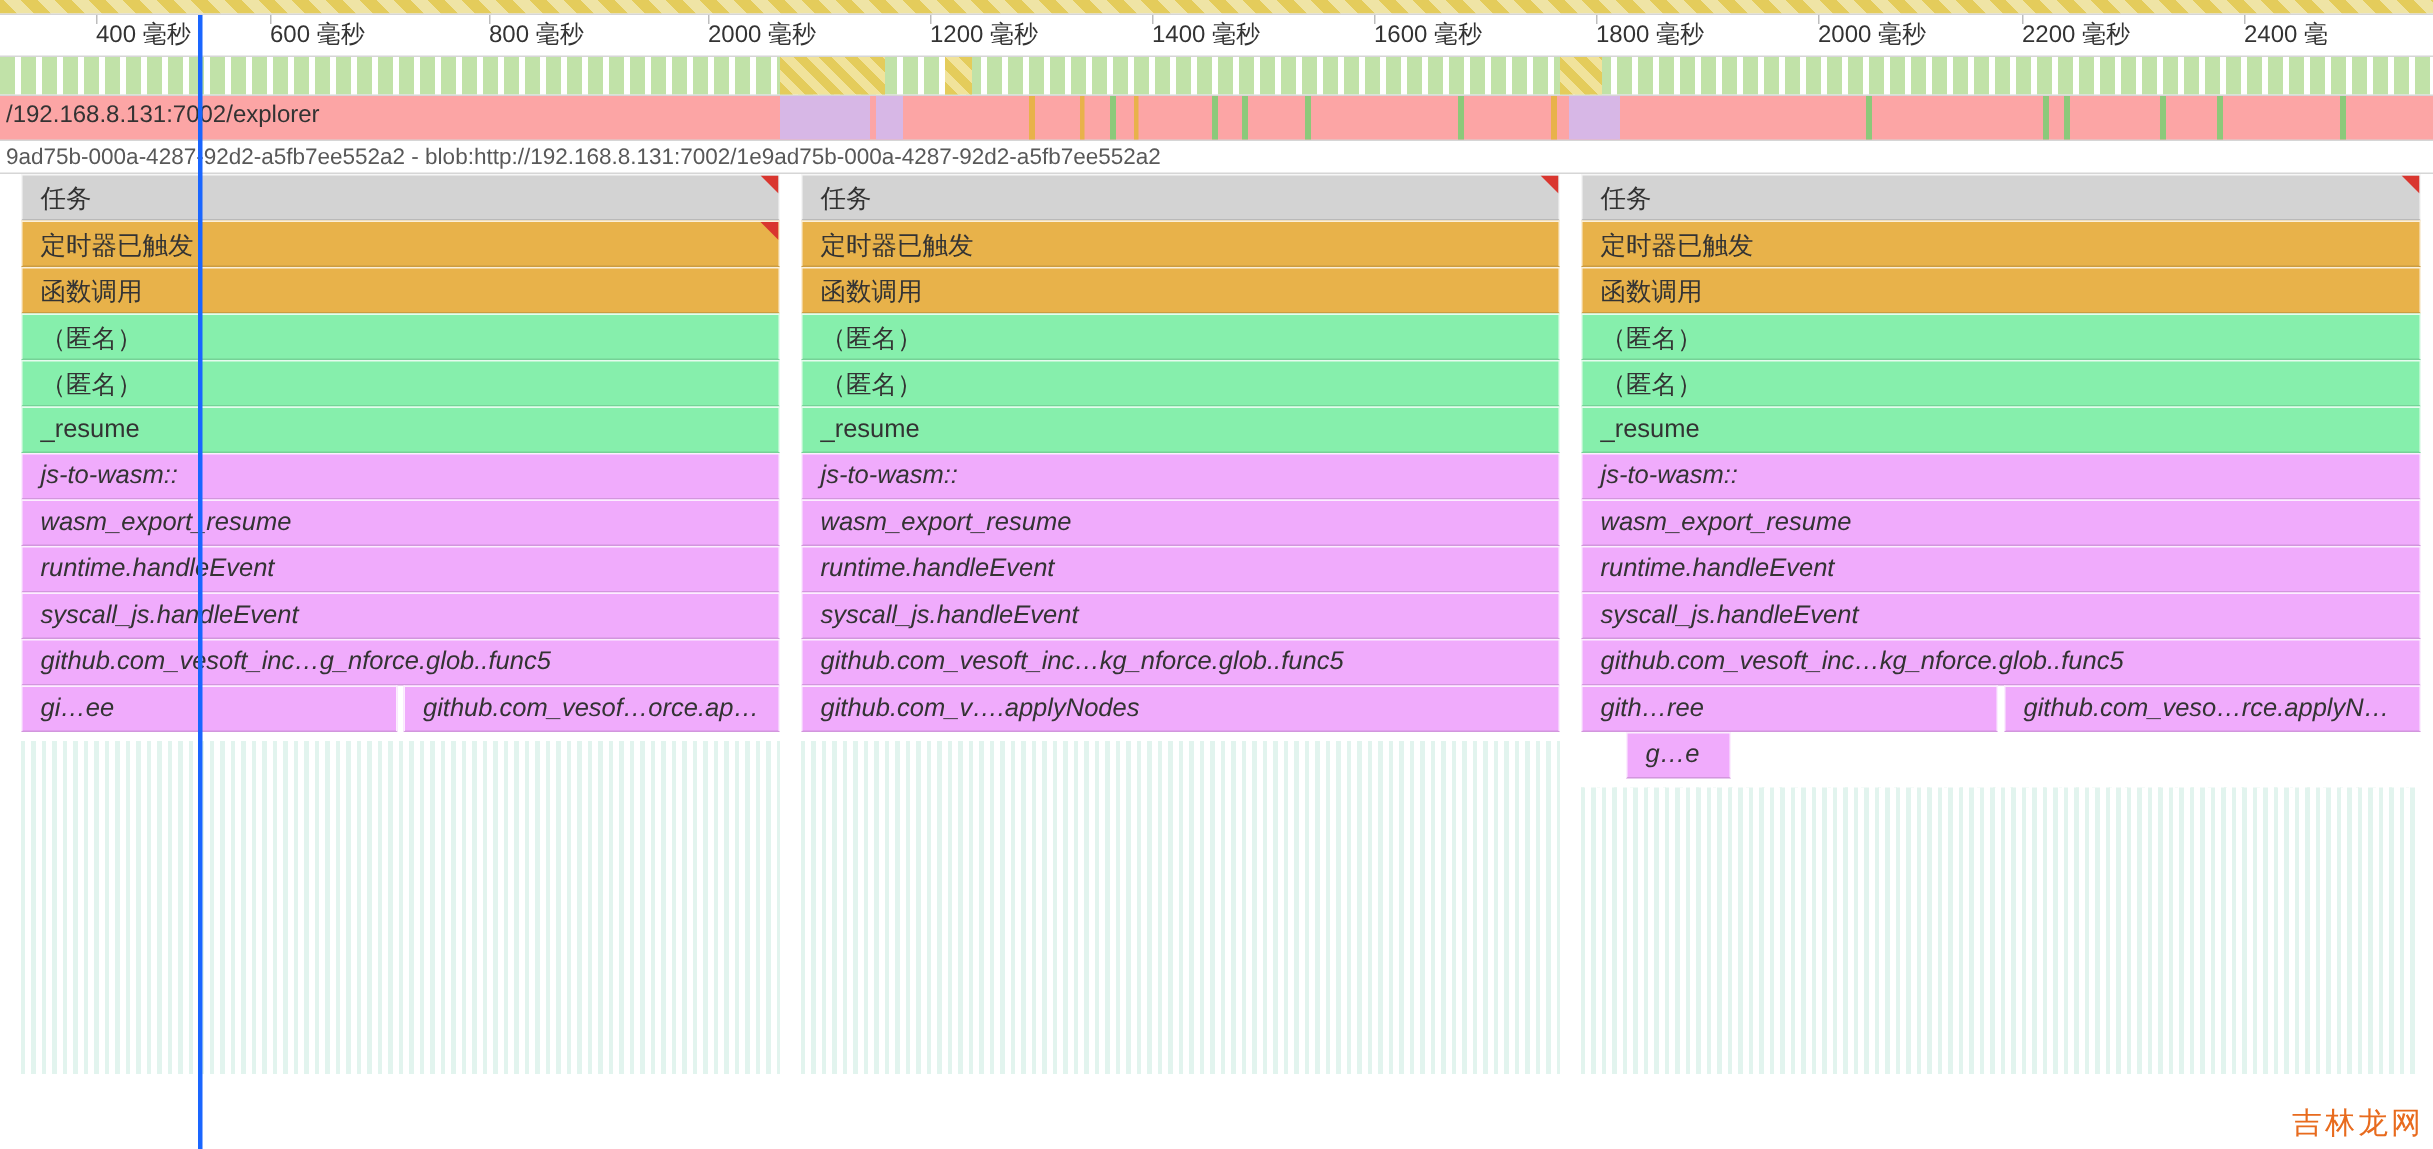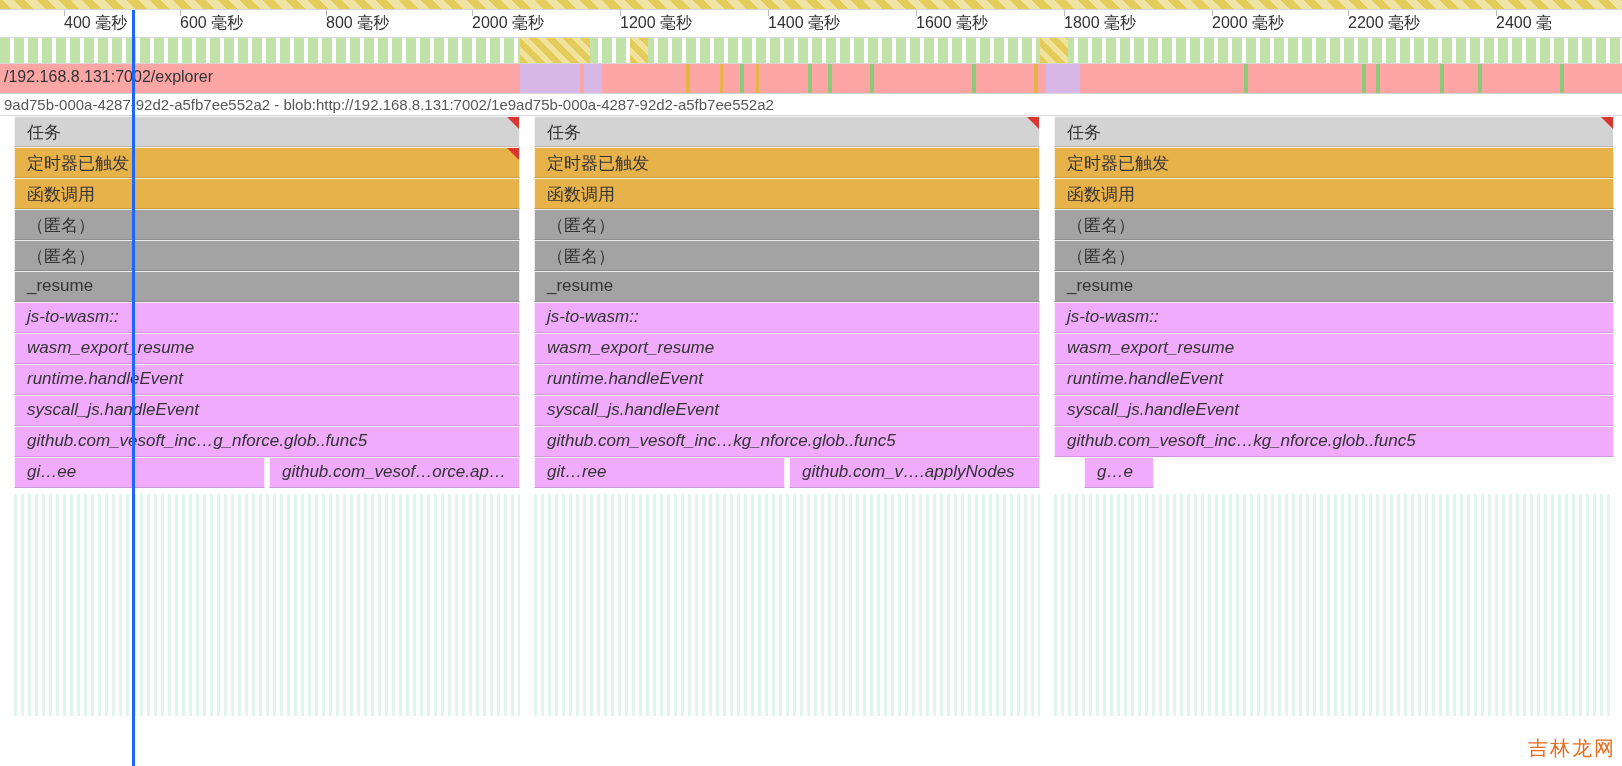--- a/index.html
+++ b/index.html
@@ -118,21 +118,21 @@
     border-bottom:1px solid rgba(0,0,0,0.12);
     font-size:17px;
     padding:4px 12px;
     white-space:nowrap;
     overflow:hidden;
     text-overflow:ellipsis;
     position:relative;
   }
   .gray{background:#d3d3d3;}
   .amber{background:#e8b24a;}
-  .pink{background:#a3a3a3;}
+  .pink{background:#86efac;}
   .mint{background:#f0abfc;font-style:italic;}
 
   .corner-red::after{
     content:"";
     position:absolute;
     right:0;top:0;
     width:0;height:0;
     border-top:12px solid #d9362f;
     border-left:12px solid transparent;
   }
@@ -257,37 +257,40 @@
       <div class="bar amber">函数调用</div>
       <div class="bar pink">（匿名）</div>
       <div class="bar pink">（匿名）</div>
       <div class="bar pink amber-tail">_resume</div>
       <div class="bar mint">js-to-wasm::</div>
       <div class="bar mint">wasm_export_resume</div>
       <div class="bar mint">runtime.handleEvent</div>
       <div class="bar mint">syscall_js.handleEvent</div>
       <div class="bar mint">github.com_vesoft_inc…kg_nforce.glob..func5</div>
       <div class="split">
-        <div class="bar mint sub1">git…ree</div>
         <div class="bar mint">github.com_v….applyNodes</div>
       </div>
       <div class="noise"></div>
     </div>
     <div class="col col3">
       <div class="bar gray corner-red">任务</div>
       <div class="bar amber">定时器已触发</div>
       <div class="bar amber">函数调用</div>
       <div class="bar pink">（匿名）</div>
       <div class="bar pink">（匿名）</div>
       <div class="bar pink">_resume</div>
       <div class="bar mint">js-to-wasm::</div>
       <div class="bar mint">wasm_export_resume</div>
       <div class="bar mint">runtime.handleEvent</div>
       <div class="bar mint">syscall_js.handleEvent</div>
       <div class="bar mint">github.com_vesoft_inc…kg_nforce.glob..func5</div>
+      <div class="split">
+        <div class="bar mint sub1">gith…ree</div>
+        <div class="bar mint">github.com_veso…rce.applyNodes</div>
+      </div>
       <div class="bar mint" style="width: 70px; margin-left: 30px;">g…e</div>
       <div class="noise"></div>
     </div>
   </div>
 
 <div class="playhead" id="playhead" style="left: 132px;"></div>
 
 <div class="watermark">吉林龙网</div>
 
 </body></html>

